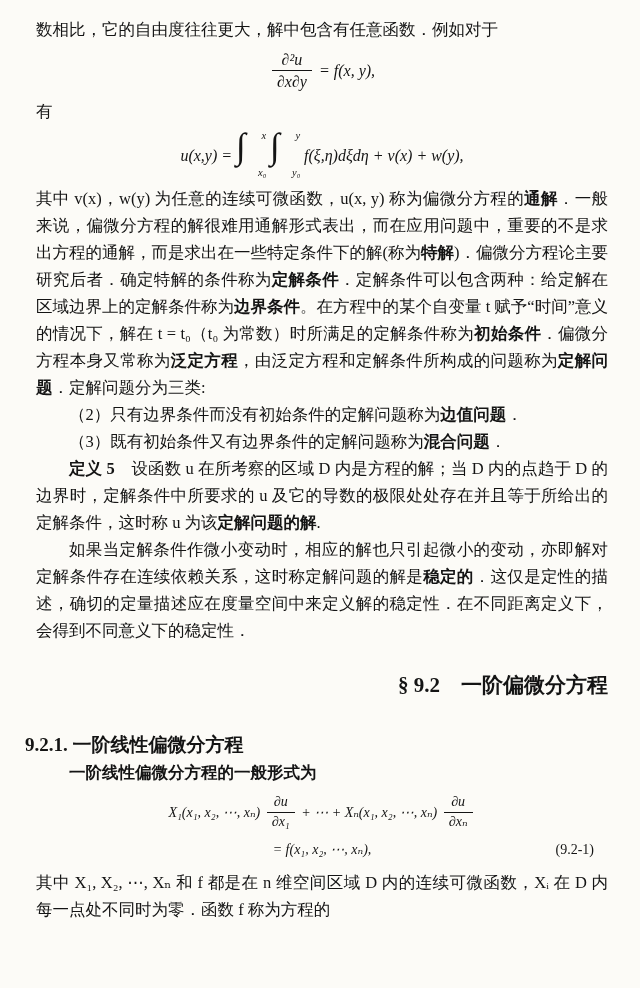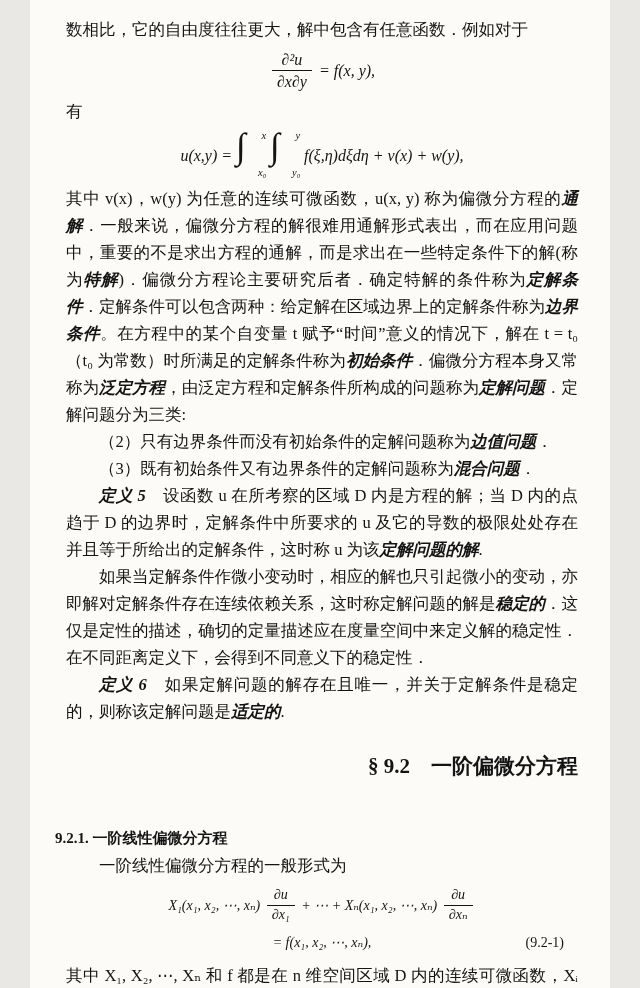--- a/index.html
+++ b/index.html
@@ -2,40 +2,40 @@
 <html><head>
 <meta charset="utf-8">
 <style>
   html, body {
     margin: 0;
     padding: 0;
     background: #e9e8e4;
   }
   .page {
     position: relative;
-    width: 580px;
+    width: 640px;
     height: 988px;
     margin: 0 auto;
     background: #fcfbf7;
     box-sizing: border-box;
     padding: 16px 32px 0 36px;
     overflow: hidden;
     display: flex;
     flex-direction: column;
     font-family: "Liberation Serif", "DejaVu Serif", serif;
     color: #141414;
     font-size: 16.5px;
     line-height: 27px;
   }
   p.para {
     margin: 0;
     text-align: justify;
   }
   .indent { text-indent: 2em; }
-  .b { font-weight: bold; font-style: italic; }
+  .b { font-weight: bold; }
   .word-line { margin: 2px 0; }
 
   
   .formula {
     text-align: center;
     margin: 7px 0;
     font-style: italic;
     font-size: 16px;
     white-space: nowrap;
   }
@@ -96,26 +96,26 @@
   }
 
   .section-heading {
     margin: 26px 0 16px 0;
     text-align: right;
     font-size: 21px;
     font-weight: bold;
     line-height: 30px;
   }
   .subsection-heading {
-    margin: 27px 0 0 -11px;
-    font-size: 15px;
+    margin: 15px 0 0 -11px;
+    font-size: 19px;
     font-weight: bold;
     line-height: 28px;
   }
-  .intro-line { margin-top: 8px; }
+  .intro-line { margin-top: 8px; font-weight: bold; }
 </style>
 </head>
 <body>
 
 <div class="page">
 
   <p class="para"><span>数相比，它的自由度往往更大，解中包含有任意函数．例如对于</span></p>
 
   <div class="formula">
     <span class="frac"><span class="num">∂²u</span><span class="den">∂x∂y</span></span>
@@ -133,21 +133,20 @@
 
   <p class="para"><span>其中 v(x)，w(y) 为任意的连续可微函数，u(x, y) 称为偏微分方程的</span><span class="b">通解</span><span>．一般来说，偏微分方程的解很难用通解形式表出，而在应用问题中，重要的不是求出方程的通解，而是求出在一些特定条件下的解(称为</span><span class="b">特解</span><span>)．偏微分方程论主要研究后者．确定特解的条件称为</span><span class="b">定解条件</span><span>．定解条件可以包含两种：给定解在区域边界上的定解条件称为</span><span class="b">边界条件</span><span>。在方程中的某个自变量 t 赋予“时间”意义的情况下，解在 t = t₀（t₀ 为常数）时所满足的定解条件称为</span><span class="b">初始条件</span><span>．偏微分方程本身又常称为</span><span class="b">泛定方程</span><span>，由泛定方程和定解条件所构成的问题称为</span><span class="b">定解问题</span><span>．定解问题分为三类:</span></p>
 
   <p class="para indent"><span>（2）只有边界条件而没有初始条件的定解问题称为</span><span class="b">边值问题</span><span>．</span></p>
   <p class="para indent"><span>（3）既有初始条件又有边界条件的定解问题称为</span><span class="b">混合问题</span><span>．</span></p>
 
   <p class="para indent"><span class="b">定义 5</span><span>　设函数 u 在所考察的区域 D 内是方程的解；当 D 内的点趋于 D 的边界时，定解条件中所要求的 u 及它的导数的极限处处存在并且等于所给出的定解条件，这时称 u 为该</span><span class="b">定解问题的解</span><span>.</span></p>
 
   <p class="para indent"><span>如果当定解条件作微小变动时，相应的解也只引起微小的变动，亦即解对定解条件存在连续依赖关系，这时称定解问题的解是</span><span class="b">稳定的</span><span>．这仅是定性的描述，确切的定量描述应在度量空间中来定义解的稳定性．在不同距离定义下，会得到不同意义下的稳定性．</span></p>
 
-  <p class="para indent"><span class="b">定义 6</span><span>　如果定解问题的解存在且唯一，并关于定解条件是稳定的，则称该定解问题是</span><span class="b">适定的</span><span>.</span></p>
 
   <h2 class="section-heading">§ 9.2　一阶偏微分方程</h2>
 
   <h3 class="subsection-heading">9.2.1. 一阶线性偏微分方程</h3>
 
   <p class="para indent intro-line">一阶线性偏微分方程的一般形式为</p>
 
   <div class="eq3">
     <div class="eq3-line1">
       <span class="mrow">X₁(x₁, x₂, ⋯, xₙ)</span>

